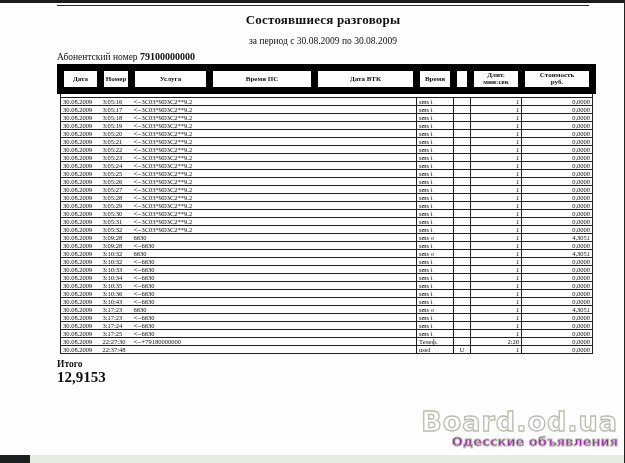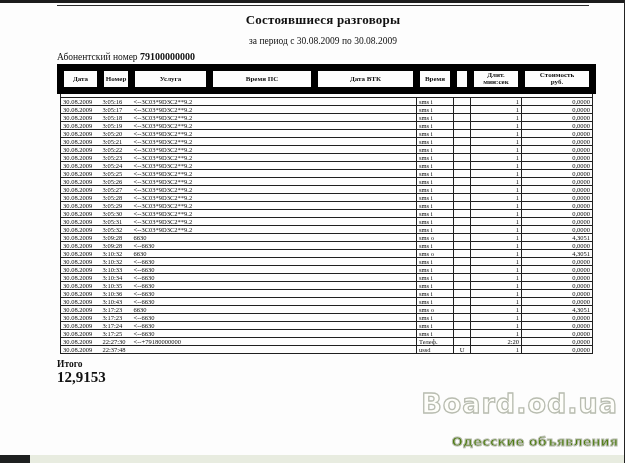--- a/index.html
+++ b/index.html
@@ -50,24 +50,24 @@
 
   .watermark { position:absolute; right:6px; bottom:14px; text-align:right;
     font-family:"DejaVu Sans","Liberation Sans",sans-serif; }
   .wm-line1 {
     font-size:27px; font-weight:bold; letter-spacing:1px; color:#fefefa;
     -webkit-text-stroke:1.3px #b9bdb1;
     text-shadow:0 0 1px #c2c6ba;
     line-height:26px;
   }
   .wm-line2 {
-    font-size:13px; font-weight:bold; color:#4d7c0f;
+    font-size:13px; font-weight:bold; color:#a21caf;
     -webkit-text-stroke:1px #b9bdb1;
     text-shadow:0 0 1px #c2c6ba;
-    line-height:14px; margin-top:18px;
+    line-height:14px; margin-top:0;
   }
   .bottom-strip { position:absolute; bottom:0; left:0; width:625px; height:8px; background:#e8ece0; }
   .bottom-strip .black-chip { position:absolute; left:0; top:0; width:30px; height:8px; background:#1e2020; }
 </style>
 </head>
 <body>
 
 <div class="screen">
   <div class="top-border"></div>
 

